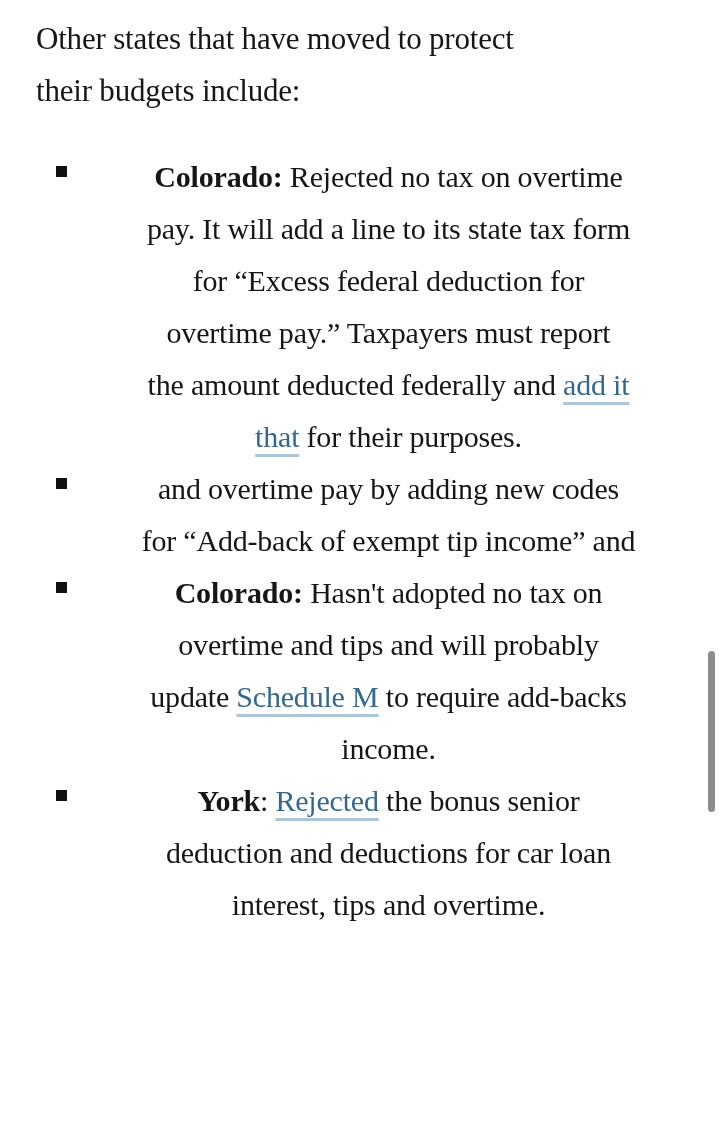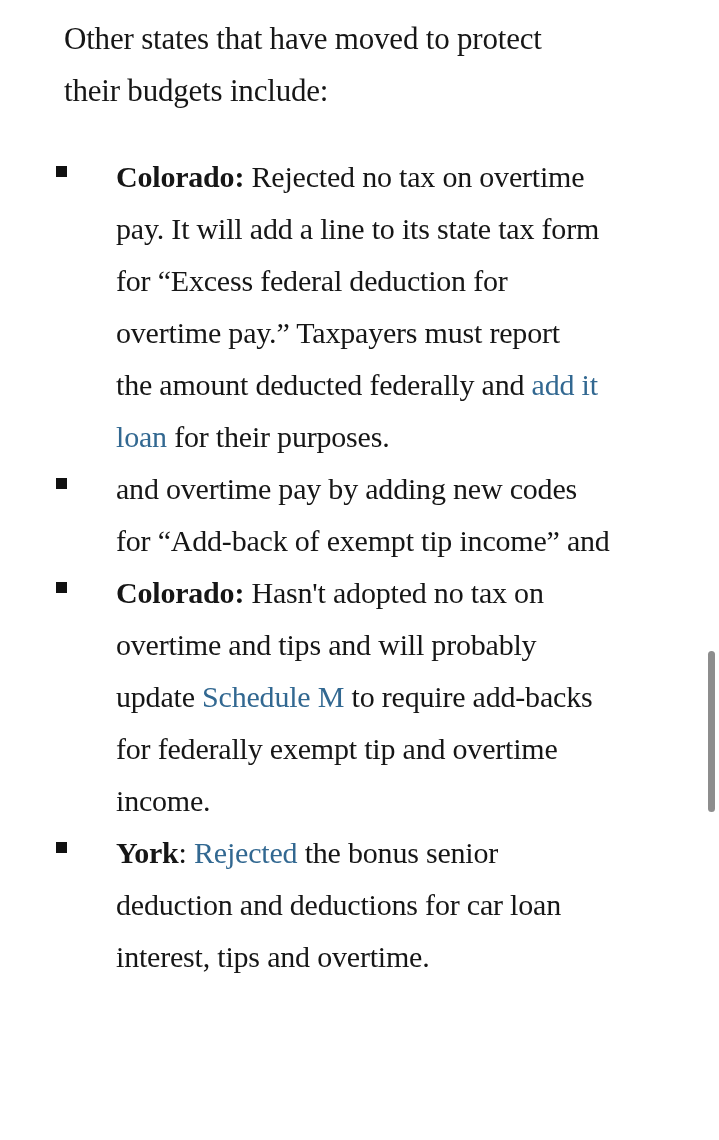--- a/index.html
+++ b/index.html
@@ -20,35 +20,35 @@
     overflow:hidden;
     position:relative;
   }
   .content{padding:13px 30px 0 36px;}
   .line{
     height:52px;
     line-height:52px;
     font-size:30px;
     white-space:nowrap;
     letter-spacing:-0.2px;
-    margin-left:28px;
   }
   .intro .line{font-size:31px;}
   .list{margin-top:34px;}
-  .item{position:relative;padding-left:52px;}
+  .item{position:relative;padding-left:52px;text-align:center;}
   .bullet{
     position:absolute;
     left:20px;top:15px;
     width:11px;height:11px;
     background:var(--bullet);
     display:block;
   }
   .seg-b{font-weight:700;}
   .seg-l{
     color:var(--link);
+    text-decoration:underline;
     text-decoration-color:var(--link-underline);
     text-decoration-thickness:2.5px;
     text-underline-offset:7px;
     cursor:pointer;
   }
   .scroll-thumb{
     position:absolute;
     right:4px;top:651px;
     width:7px;height:161px;
     background:var(--thumb);
@@ -64,33 +64,32 @@
     <div class="line">their budgets include:</div>
   </div>
   <div class="list" id="states-list">
       <div class="item">
         <span class="bullet"></span>
         <div class="line"><span class="seg-b">Colorado:</span><span> Rejected no tax on overtime</span></div>
         <div class="line"><span>pay. It will add a line to its state tax form</span></div>
         <div class="line"><span>for “Excess federal deduction for</span></div>
         <div class="line"><span>overtime pay.” Taxpayers must report</span></div>
         <div class="line"><span>the amount deducted federally and </span><span class="seg-l">add it</span></div>
-        <div class="line"><span class="seg-l">loan</span><span> for their purposes.</span></div>
+        <div class="line"><span class="seg-l">that</span><span> for their purposes.</span></div>
       </div>
       <div class="item">
         <span class="bullet"></span>
         <div class="line"><span>and overtime pay by adding new codes</span></div>
         <div class="line"><span>for “Add-back of exempt tip income” and</span></div>
       </div>
       <div class="item">
         <span class="bullet"></span>
         <div class="line"><span class="seg-b">Colorado:</span><span> Hasn't adopted no tax on</span></div>
         <div class="line"><span>overtime and tips and will probably</span></div>
         <div class="line"><span>update </span><span class="seg-l">Schedule M</span><span> to require add-backs</span></div>
-        <div class="line"><span>for federally exempt tip and overtime</span></div>
         <div class="line"><span>income.</span></div>
       </div>
       <div class="item">
         <span class="bullet"></span>
         <div class="line"><span class="seg-b">York</span><span>: </span><span class="seg-l">Rejected</span><span> the bonus senior</span></div>
         <div class="line"><span>deduction and deductions for car loan</span></div>
         <div class="line"><span>interest, tips and overtime.</span></div>
       </div>
     </div>
 </div>

